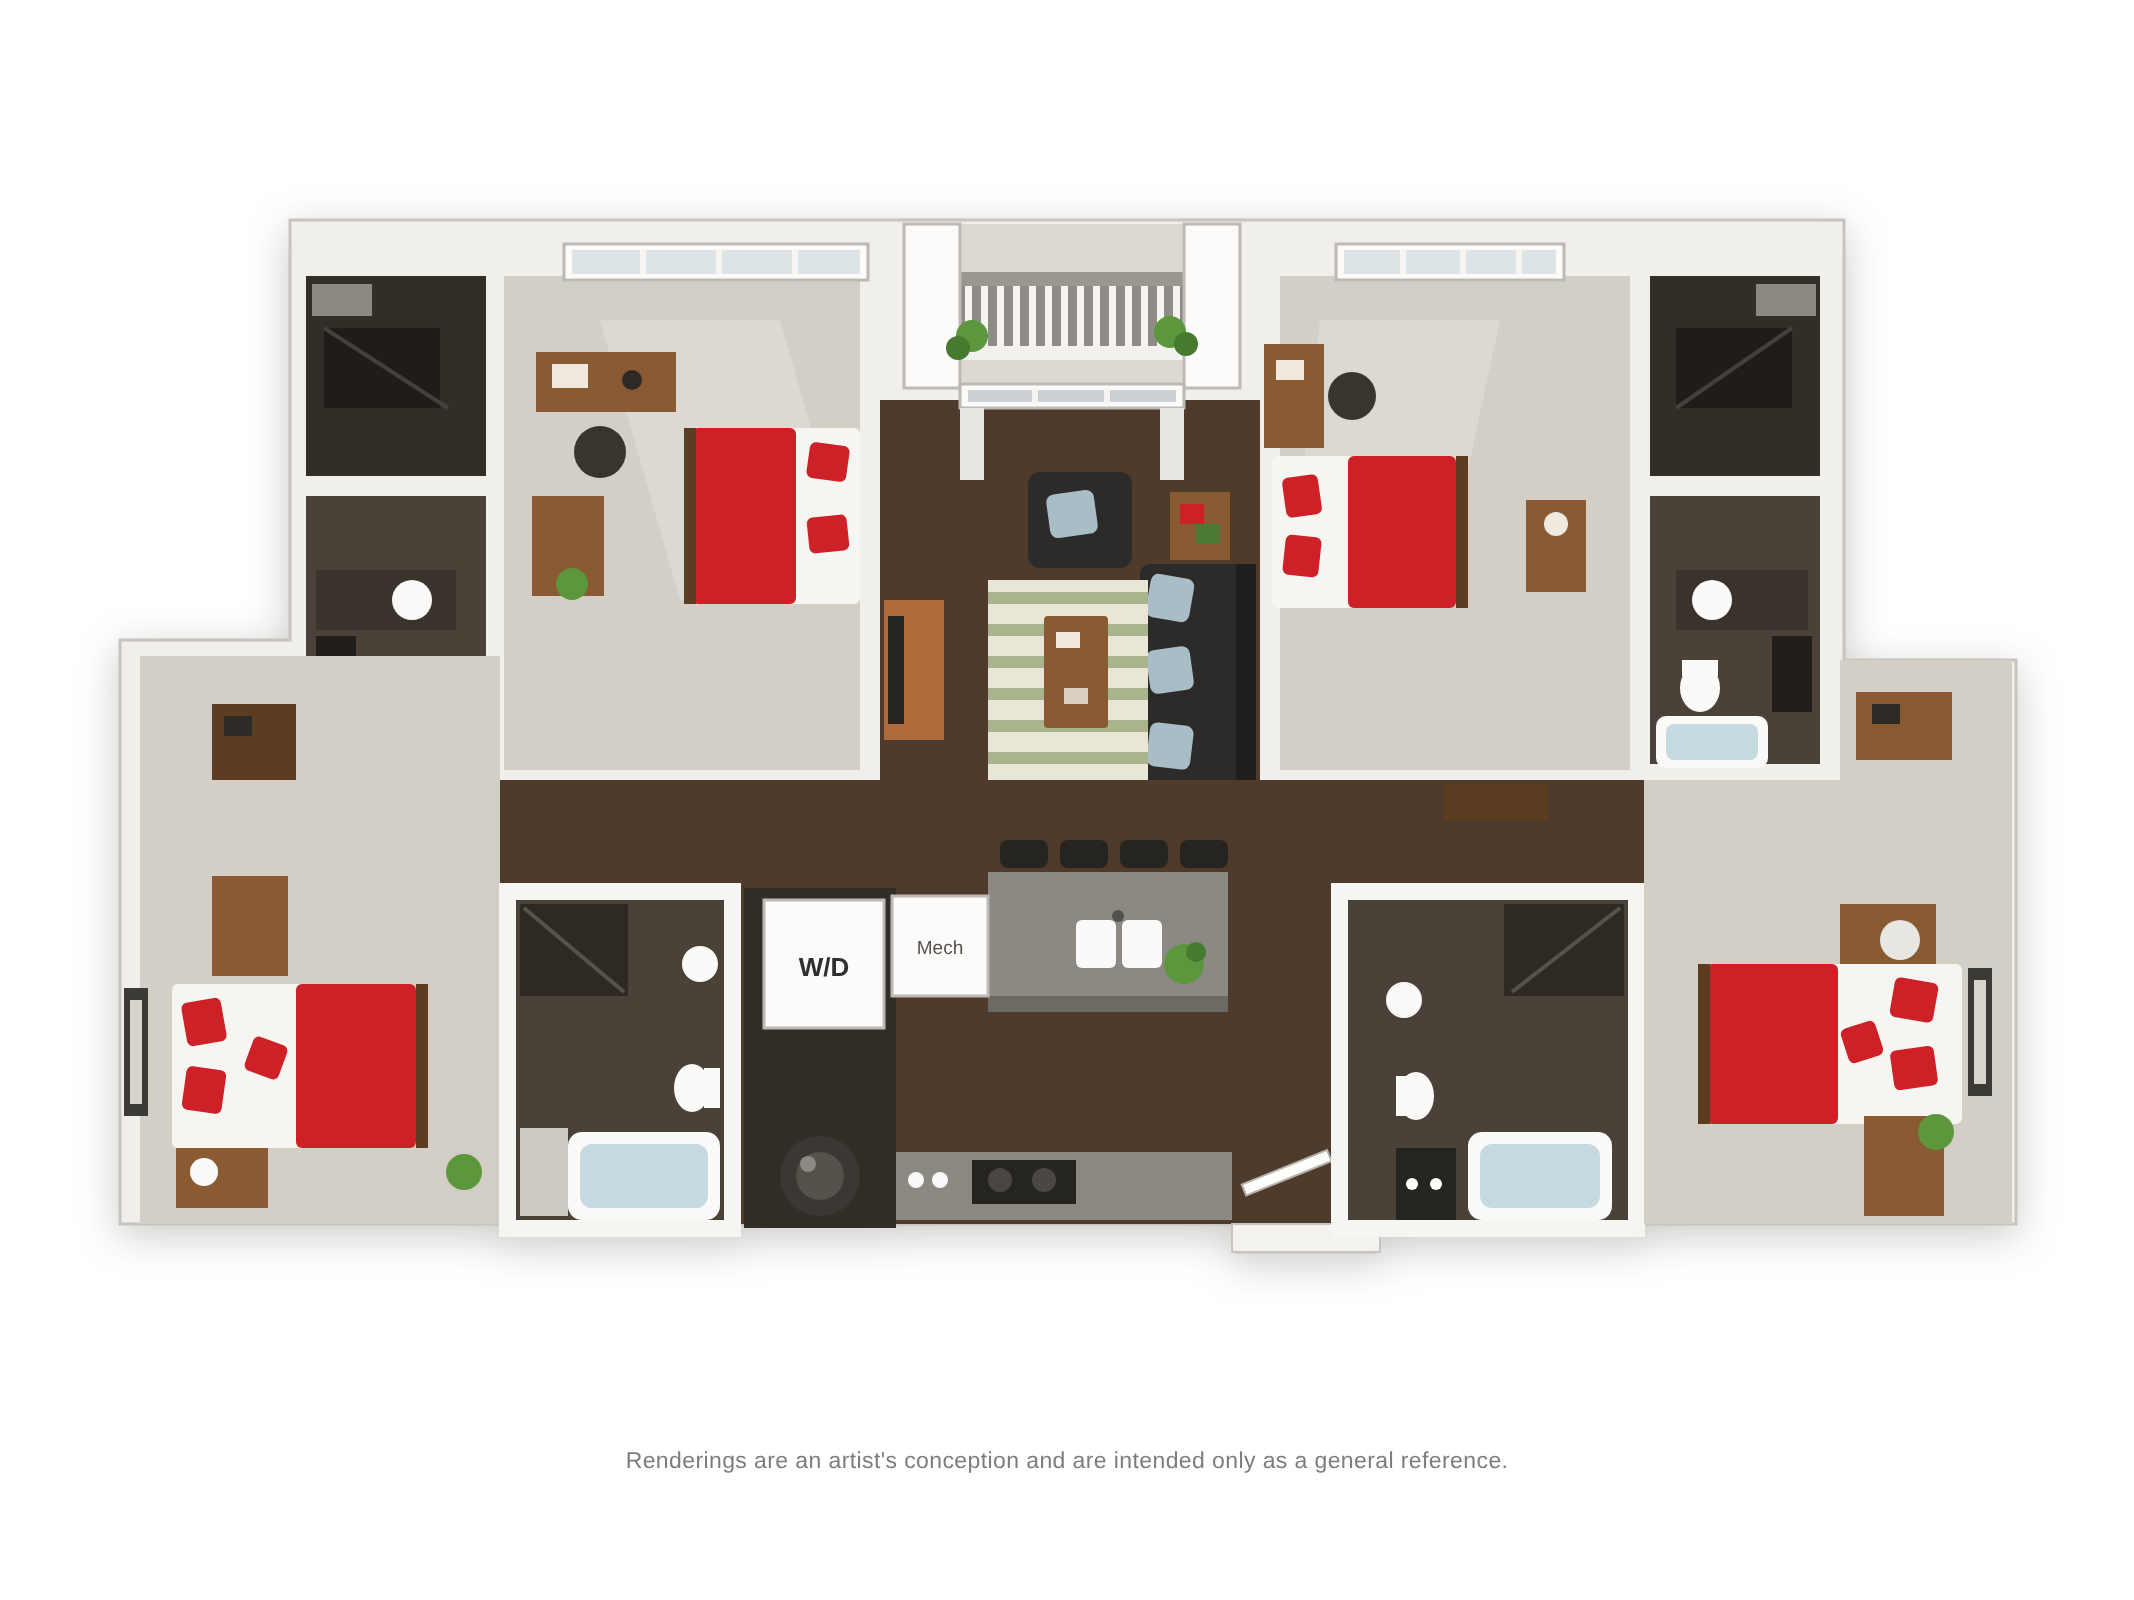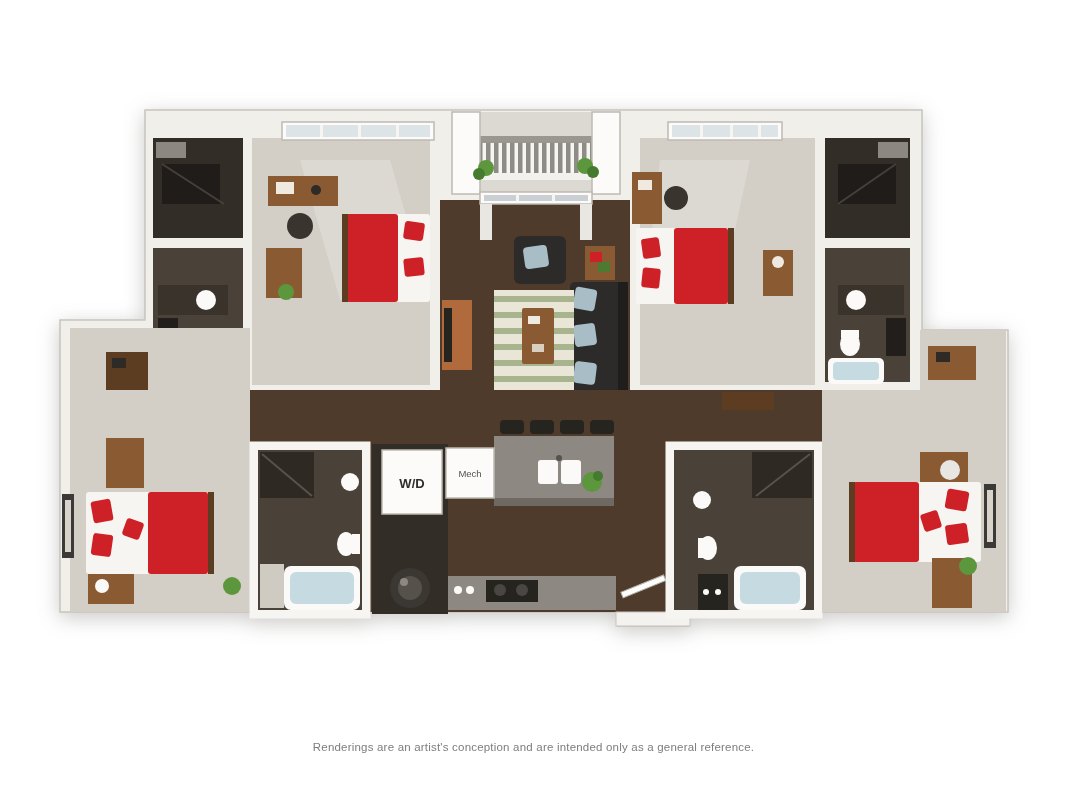--- a/index.html
+++ b/index.html
@@ -25,21 +25,21 @@
   .plant{fill:var(--plant);}
   .wood-furn{fill:var(--wood-furniture);}
   .wood-dark{fill:var(--wood-dark);}
   .appliance{fill:var(--appliance);}
   .glass{fill:var(--window-glass);}
   .white-box{fill:var(--white-box);stroke:#bdbab3;stroke-width:1.5;}
   .frame-dark{fill:var(--frame-dark);}
   .lightpool{fill:rgba(255,255,255,.22);}
   .lbl-wd{font:bold 13px "Liberation Sans",sans-serif;fill:var(--label-dark);}
   .lbl-mech{font:9.5px "Liberation Sans",sans-serif;fill:#55524e;}
-  .disclaimer{position:absolute;left:0;top:740px;width:100%;text-align:center;
+  .disclaimer{position:absolute;left:0;top:724px;width:100%;text-align:center;
               color:var(--text-gray);font-size:11.5px;line-height:14px;letter-spacing:.2px;}
 </style>
 </head>
 <body>
 
 <div class="stage">
 <svg width="1067" height="800" viewBox="0 0 1067 800">
   <defs>
     <pattern id="slats" width="8" height="34" patternUnits="userSpaceOnUse">
       <rect width="8" height="34" fill="#8f8c86"></rect>

